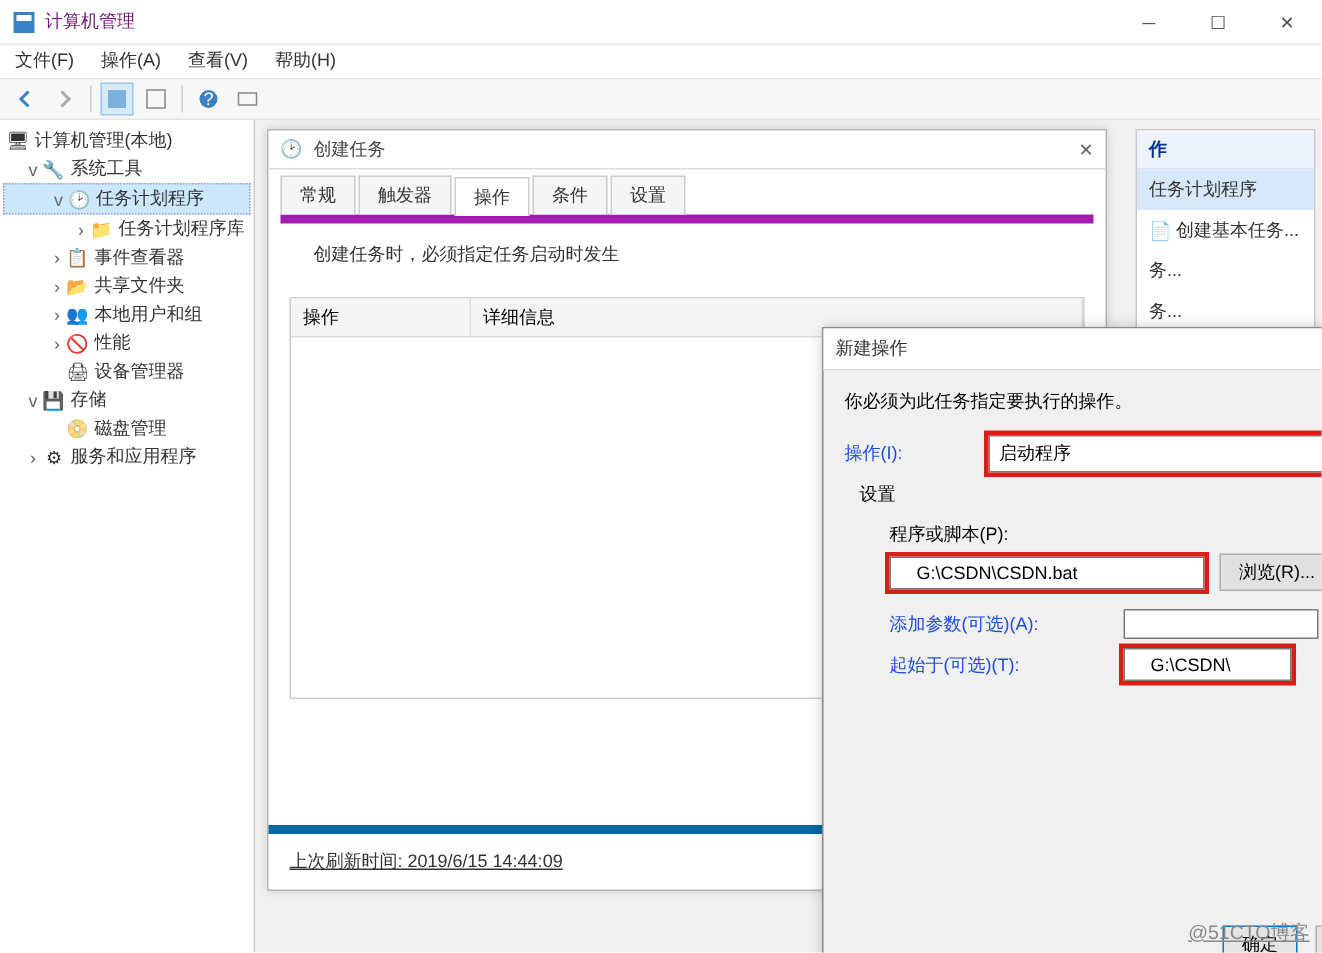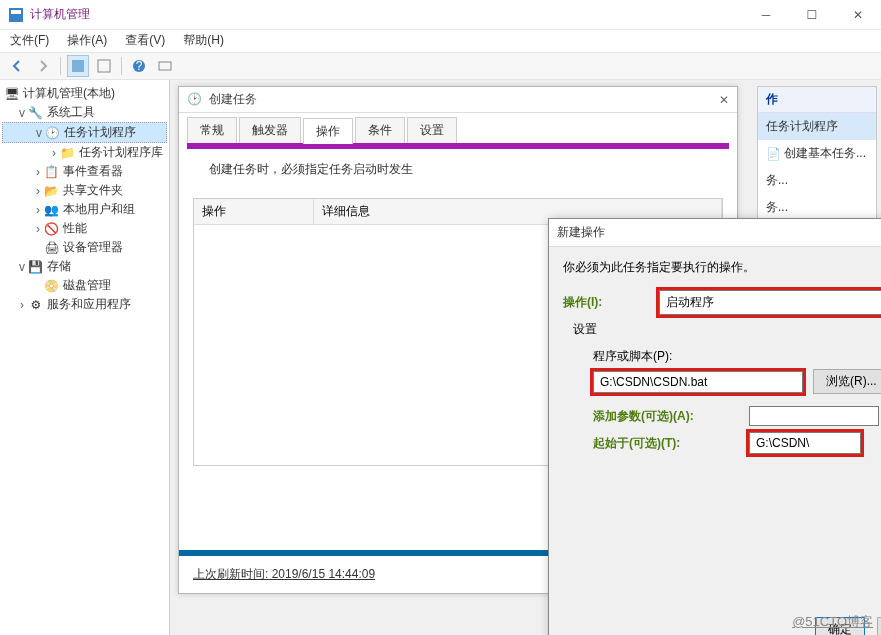--- a/index.html
+++ b/index.html
@@ -59,24 +59,24 @@
 .rpanel .rhd { background: #eef3fb; color: #003399; padding: 4px 8px; border-bottom: 1px solid #dde; font-weight: bold; }
 .rpanel .ritem { padding: 5px 8px; color: #333; display:flex; align-items:center; gap:4px;}
 .rpanel .ritem .ric{ width:14px;height:14px;}
 
 
 .modal { position: absolute; left: 378px; top: 138px; width: 394px; height: 435px; background: #f0f0f0; border: 1px solid #888; box-shadow: 2px 2px 10px rgba(0,0,0,.3); z-index: 50; }
 .modal .mhdr { height: 28px; background: #fff; display: flex; align-items: center; padding: 0 8px; border-bottom: 1px solid #ddd; }
 .modal .mhdr .mtit { flex: 1; color: #333; }
 .mbody { padding: 12px 14px; }
 .mfield { display: flex; align-items: center; margin: 6px 0; gap: 6px; }
-.mfield label { color: #4d7c0f; min-width: 90px; font-weight: bold; }
+.mfield label { color: #1d4ed8; min-width: 90px; }
 .mselect { flex: 1; border: 1px solid #7a7a7a; background: #fff; padding: 3px 6px; position: relative; }
 .mselect::after { content: "⌄"; position: absolute; right: 6px; top: 2px; color: #666; }
-.minput { border: 1px solid #7a7a7a; background: #fff; padding: 3px 6px; }
+.minput { border: 1px solid #7a7a7a; background: #fff; padding: 3px 17px; }
 .mbtn { border: 1px solid #adadad; background: #e1e1e1; padding: 3px 12px; }
 .highlight { outline: 3px solid #d91e18; }
 .mfoot { position: absolute; bottom: 10px; right: 14px; display: flex; gap: 12px; }
 .mfoot .mbtn.ok { border: 1px solid #0078d7; background: #e5e5e5; }
 
 .watermark { position: absolute; right: 8px; bottom: 4px; color: #888; font-size: 13px; z-index: 200; text-decoration: underline; }
 
 svg { display: block; }
 </style>
 </head>

